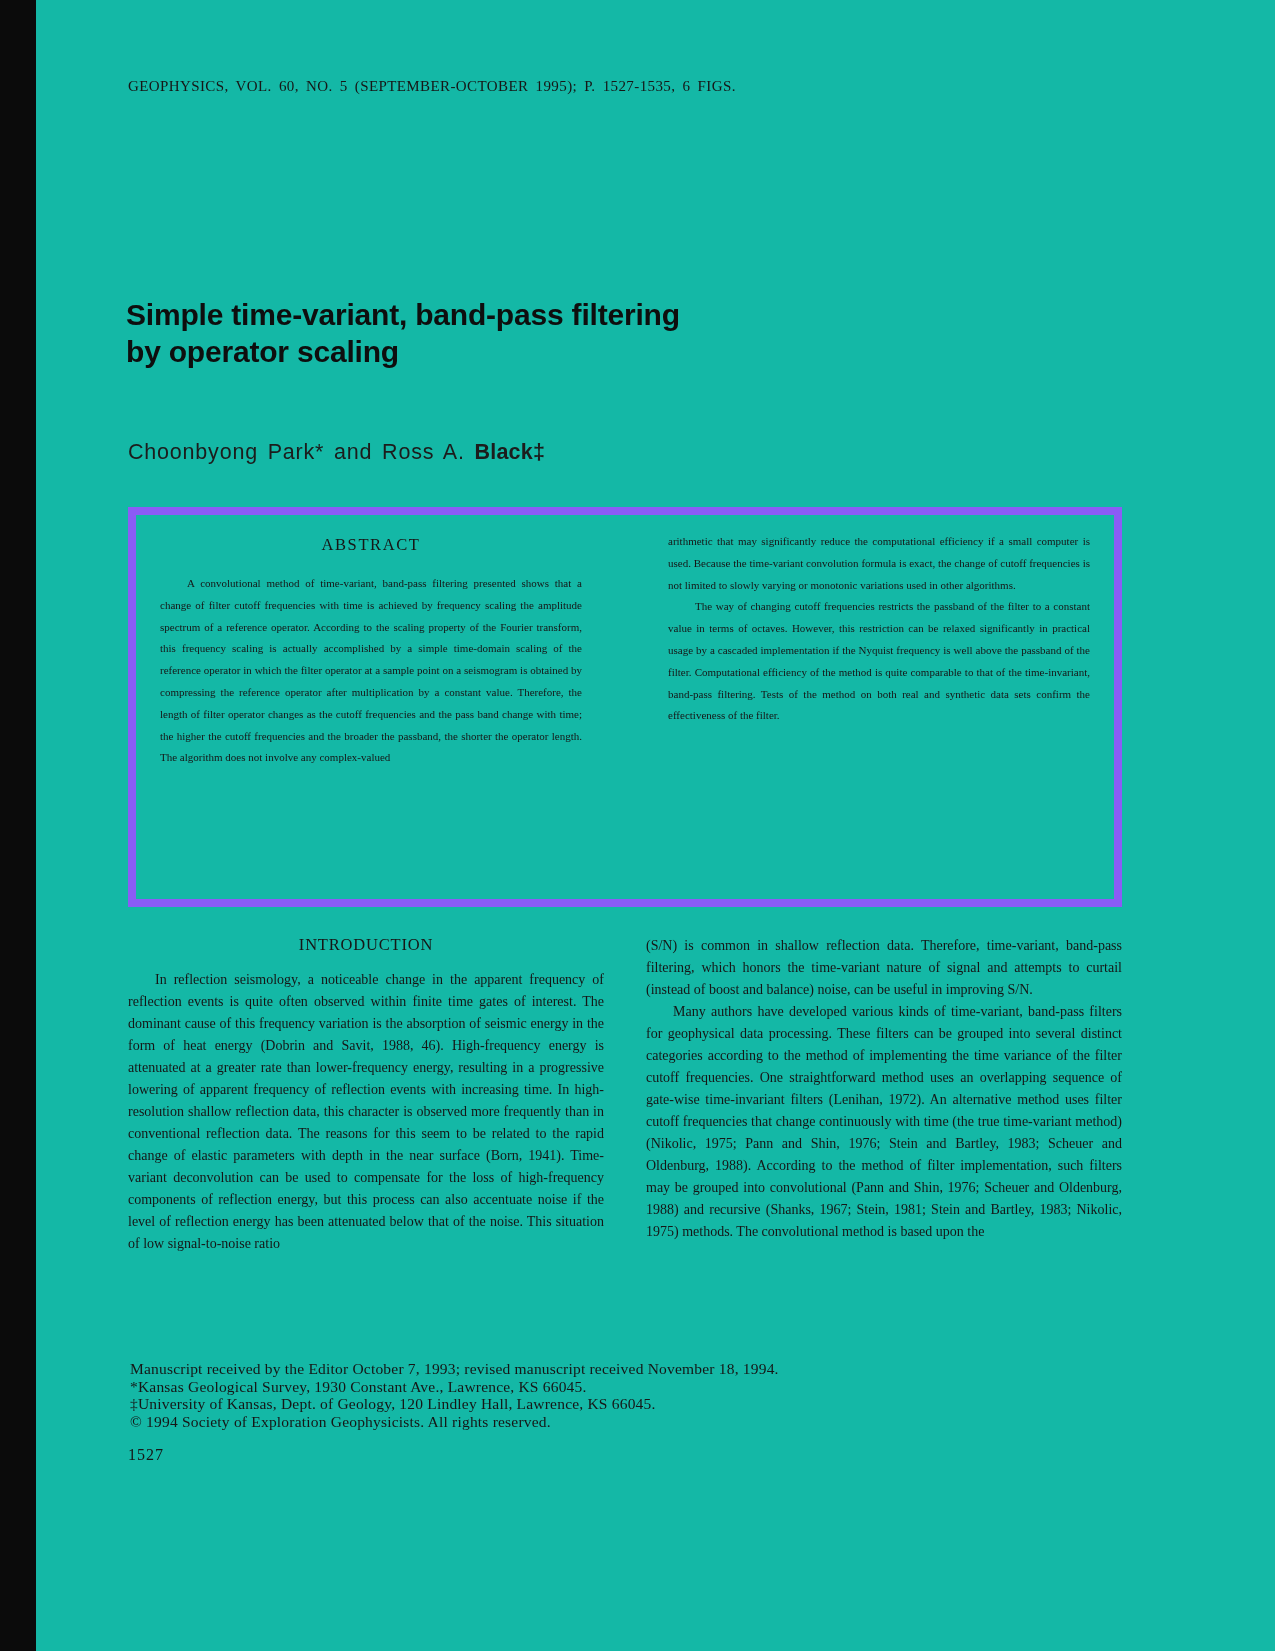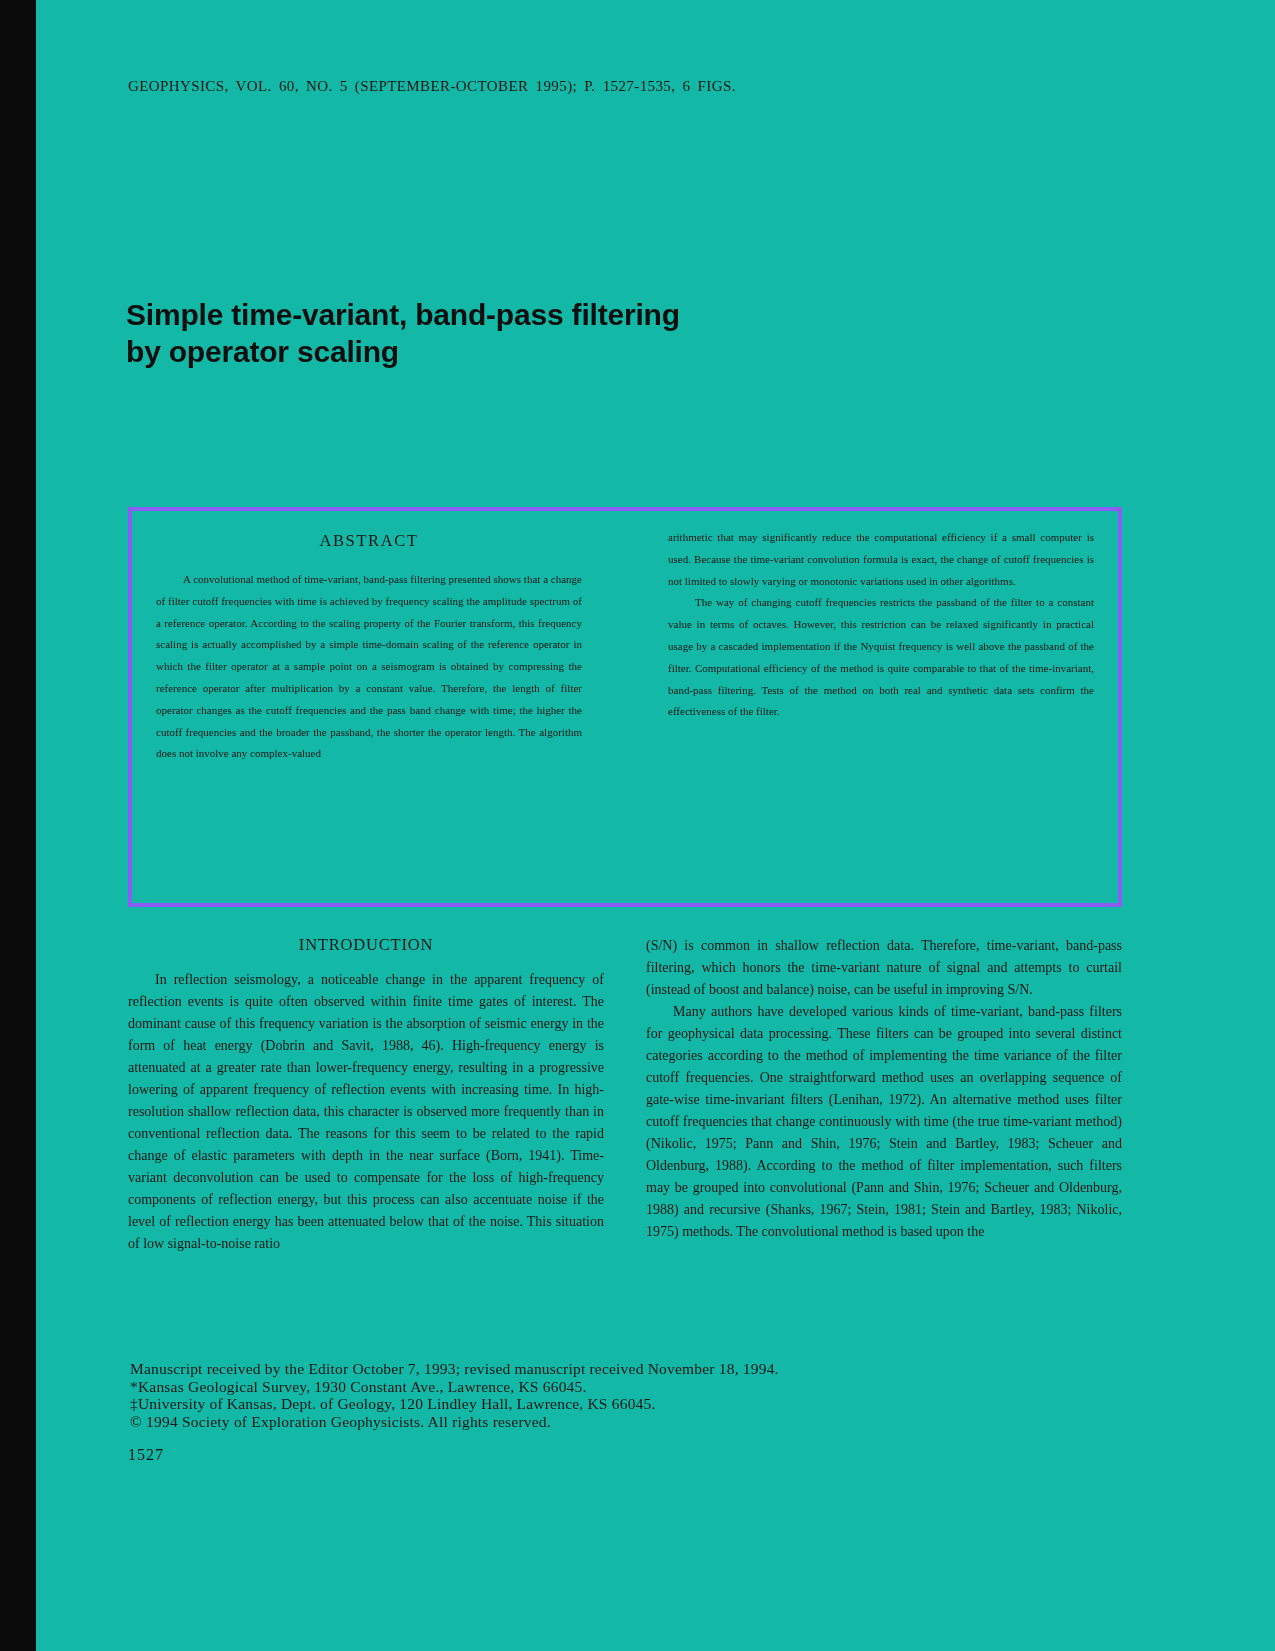--- a/index.html
+++ b/index.html
@@ -54,21 +54,21 @@
   }
   .authors .heavy {
     font-weight: 700;
     letter-spacing: 0.2px;
   }
   .abstract-box {
     position: absolute;
     top: 507px; left: 0;
     width: 994px;
     min-height: 400px;
-    border: 4px solid #8b5cf6;
+    border: 8px solid #8b5cf6;
     padding: 16px 24px 20px 24px;
     display: flex;
     gap: 86px;
   }
   .abs-col { flex: 1; }
   .abs-heading {
     text-align: center;
     font-size: 16.5px;
     letter-spacing: 1.6px;
     margin: 4px 0 18px 0;
@@ -123,20 +123,23 @@
 
   <div class="content">
 
     <div class="journal-header">GEOPHYSICS, VOL. 60, NO. 5 (SEPTEMBER-OCTOBER 1995); P. 1527-1535, 6 FIGS.</div>
 
     <h1 class="title">
       <span>Simple time-variant, band-pass filtering</span><br>
       <span>by operator scaling</span>
     </h1>
 
+    <div class="authors">
+      <span>Choonbyong Park* and Ross A. </span><span class="heavy">Black‡</span>
+    </div>
 
     <div class="abstract-box">
       <div class="abs-col">
         <div class="abs-heading">ABSTRACT</div>
         <p class="indent">A convolutional method of time-variant, band-pass filtering presented shows that a change of filter cutoff frequencies with time is achieved by frequency scaling the amplitude spectrum of a reference operator. According to the scaling property of the Fourier transform, this frequency scaling is actually accomplished by a simple time-domain scaling of the reference operator in which the filter operator at a sample point on a seismogram is obtained by compressing the reference operator after multiplication by a constant value. Therefore, the length of filter operator changes as the cutoff frequencies and the pass band change with time; the higher the cutoff frequencies and the broader the passband, the shorter the operator length. The algorithm does not involve any complex-valued</p>
       </div>
       <div class="abs-col">
         <p>arithmetic that may significantly reduce the computational efficiency if a small computer is used. Because the time-variant convolution formula is exact, the change of cutoff frequencies is not limited to slowly varying or monotonic variations used in other algorithms.</p>
         <p class="indent">The way of changing cutoff frequencies restricts the passband of the filter to a constant value in terms of octaves. However, this restriction can be relaxed significantly in practical usage by a cascaded implementation if the Nyquist frequency is well above the passband of the filter. Computational efficiency of the method is quite comparable to that of the time-invariant, band-pass filtering. Tests of the method on both real and synthetic data sets confirm the effectiveness of the filter.</p>
       </div>

